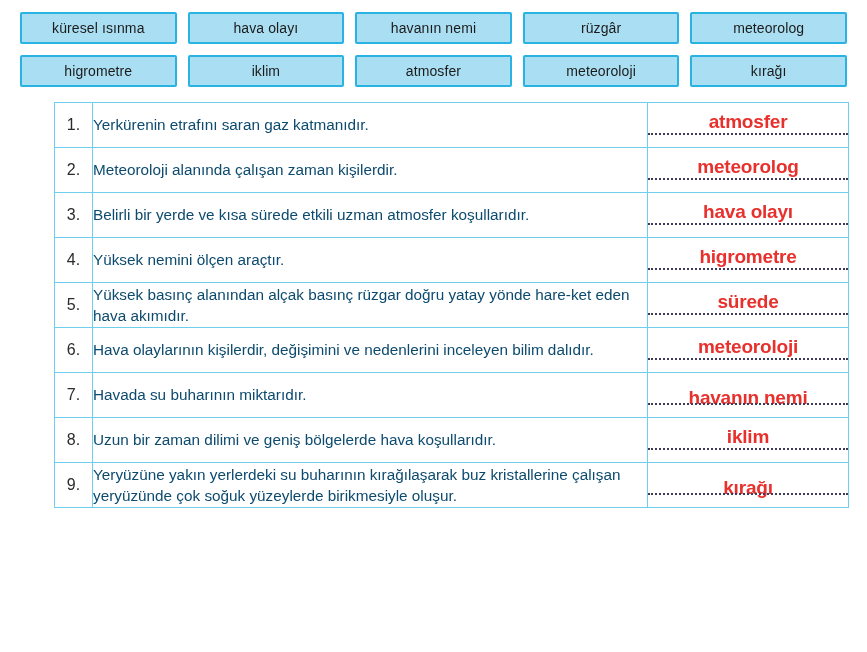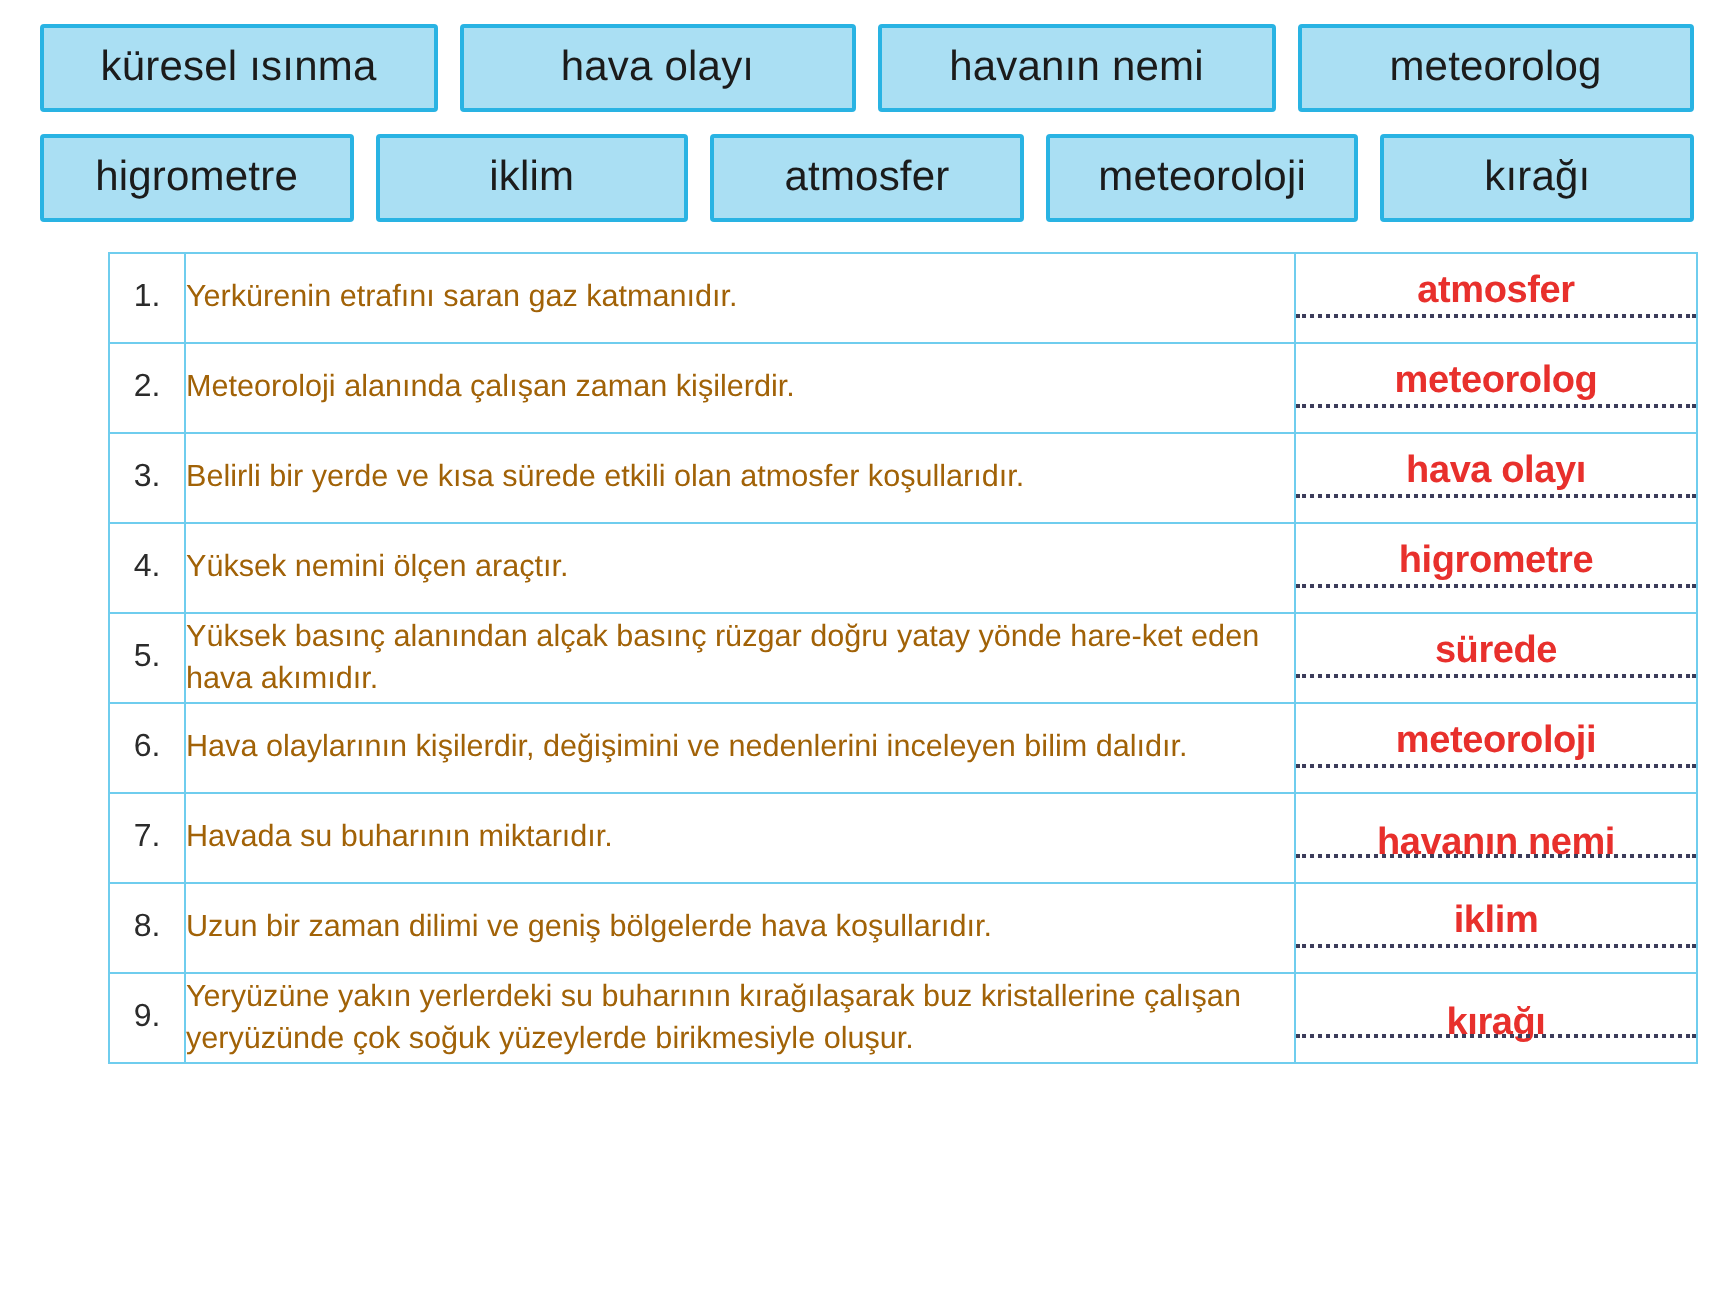--- a/index.html
+++ b/index.html
@@ -19,28 +19,28 @@
   #word-bank {
     padding: 12px 20px 0 20px;
   }
   .bank-row {
     display: flex;
     gap: 11px;
     margin-bottom: 11px;
   }
   .bank-chip {
     flex: 1 1 0;
-    height: 44px;
+    height: 32px;
     background: #aadff3;
     border: 2px solid #29b3e3;
     border-radius: 2px;
     display: flex;
     align-items: center;
     justify-content: center;
-    font-size: 21px;
+    font-size: 14px;
     color: #1b1b1b;
     box-sizing: border-box;
     letter-spacing: 0.1px;
   }
 
   
   #match-table {
     margin: 15px 0 0 54px;
     width: 794px;
     border-collapse: collapse;
@@ -58,21 +58,21 @@
 
   .num-cell {
     text-align: center;
     font-size: 16px;
     color: #2b2b2b;
   }
   .def-cell {
     padding: 7px 10px 7px 12px;
     font-size: 15.3px;
     line-height: 1.38;
-    color: #a16207;
+    color: #0c4a6e;
   }
 
   
   .ans-cell {
     padding: 0 9px;
   }
   .ans-wrap {
     position: relative;
     height: 44px;
   }
@@ -102,20 +102,21 @@
   }
 </style>
 </head>
 <body>
 
 <div id="word-bank">
   <div class="bank-row">
     <div class="bank-chip">küresel ısınma</div>
     <div class="bank-chip">hava olayı</div>
     <div class="bank-chip">havanın nemi</div>
+    <div class="bank-chip">rüzgâr</div>
     <div class="bank-chip">meteorolog</div>
   </div>
   <div class="bank-row">
     <div class="bank-chip">higrometre</div>
     <div class="bank-chip">iklim</div>
     <div class="bank-chip">atmosfer</div>
     <div class="bank-chip">meteoroloji</div>
     <div class="bank-chip">kırağı</div>
   </div>
 </div>
@@ -142,21 +143,21 @@
       <td class="def-cell">Meteoroloji alanında çalışan zaman kişilerdir.</td>
       <td class="ans-cell">
         <div class="ans-wrap">
           <div class="ans-text">meteorolog</div>
           <div class="ans-dots"></div>
         </div>
       </td>
     </tr>
     <tr>
       <td class="num-cell">3.</td>
-      <td class="def-cell">Belirli bir yerde ve kısa sürede etkili olan atmosfer koşullarıdır.</td>
+      <td class="def-cell">Belirli bir yerde ve kısa sürede etkili uzman atmosfer koşullarıdır.</td>
       <td class="ans-cell">
         <div class="ans-wrap">
           <div class="ans-text">hava olayı</div>
           <div class="ans-dots"></div>
         </div>
       </td>
     </tr>
     <tr>
       <td class="num-cell">4.</td>
       <td class="def-cell">Yüksek nemini ölçen araçtır.</td>

